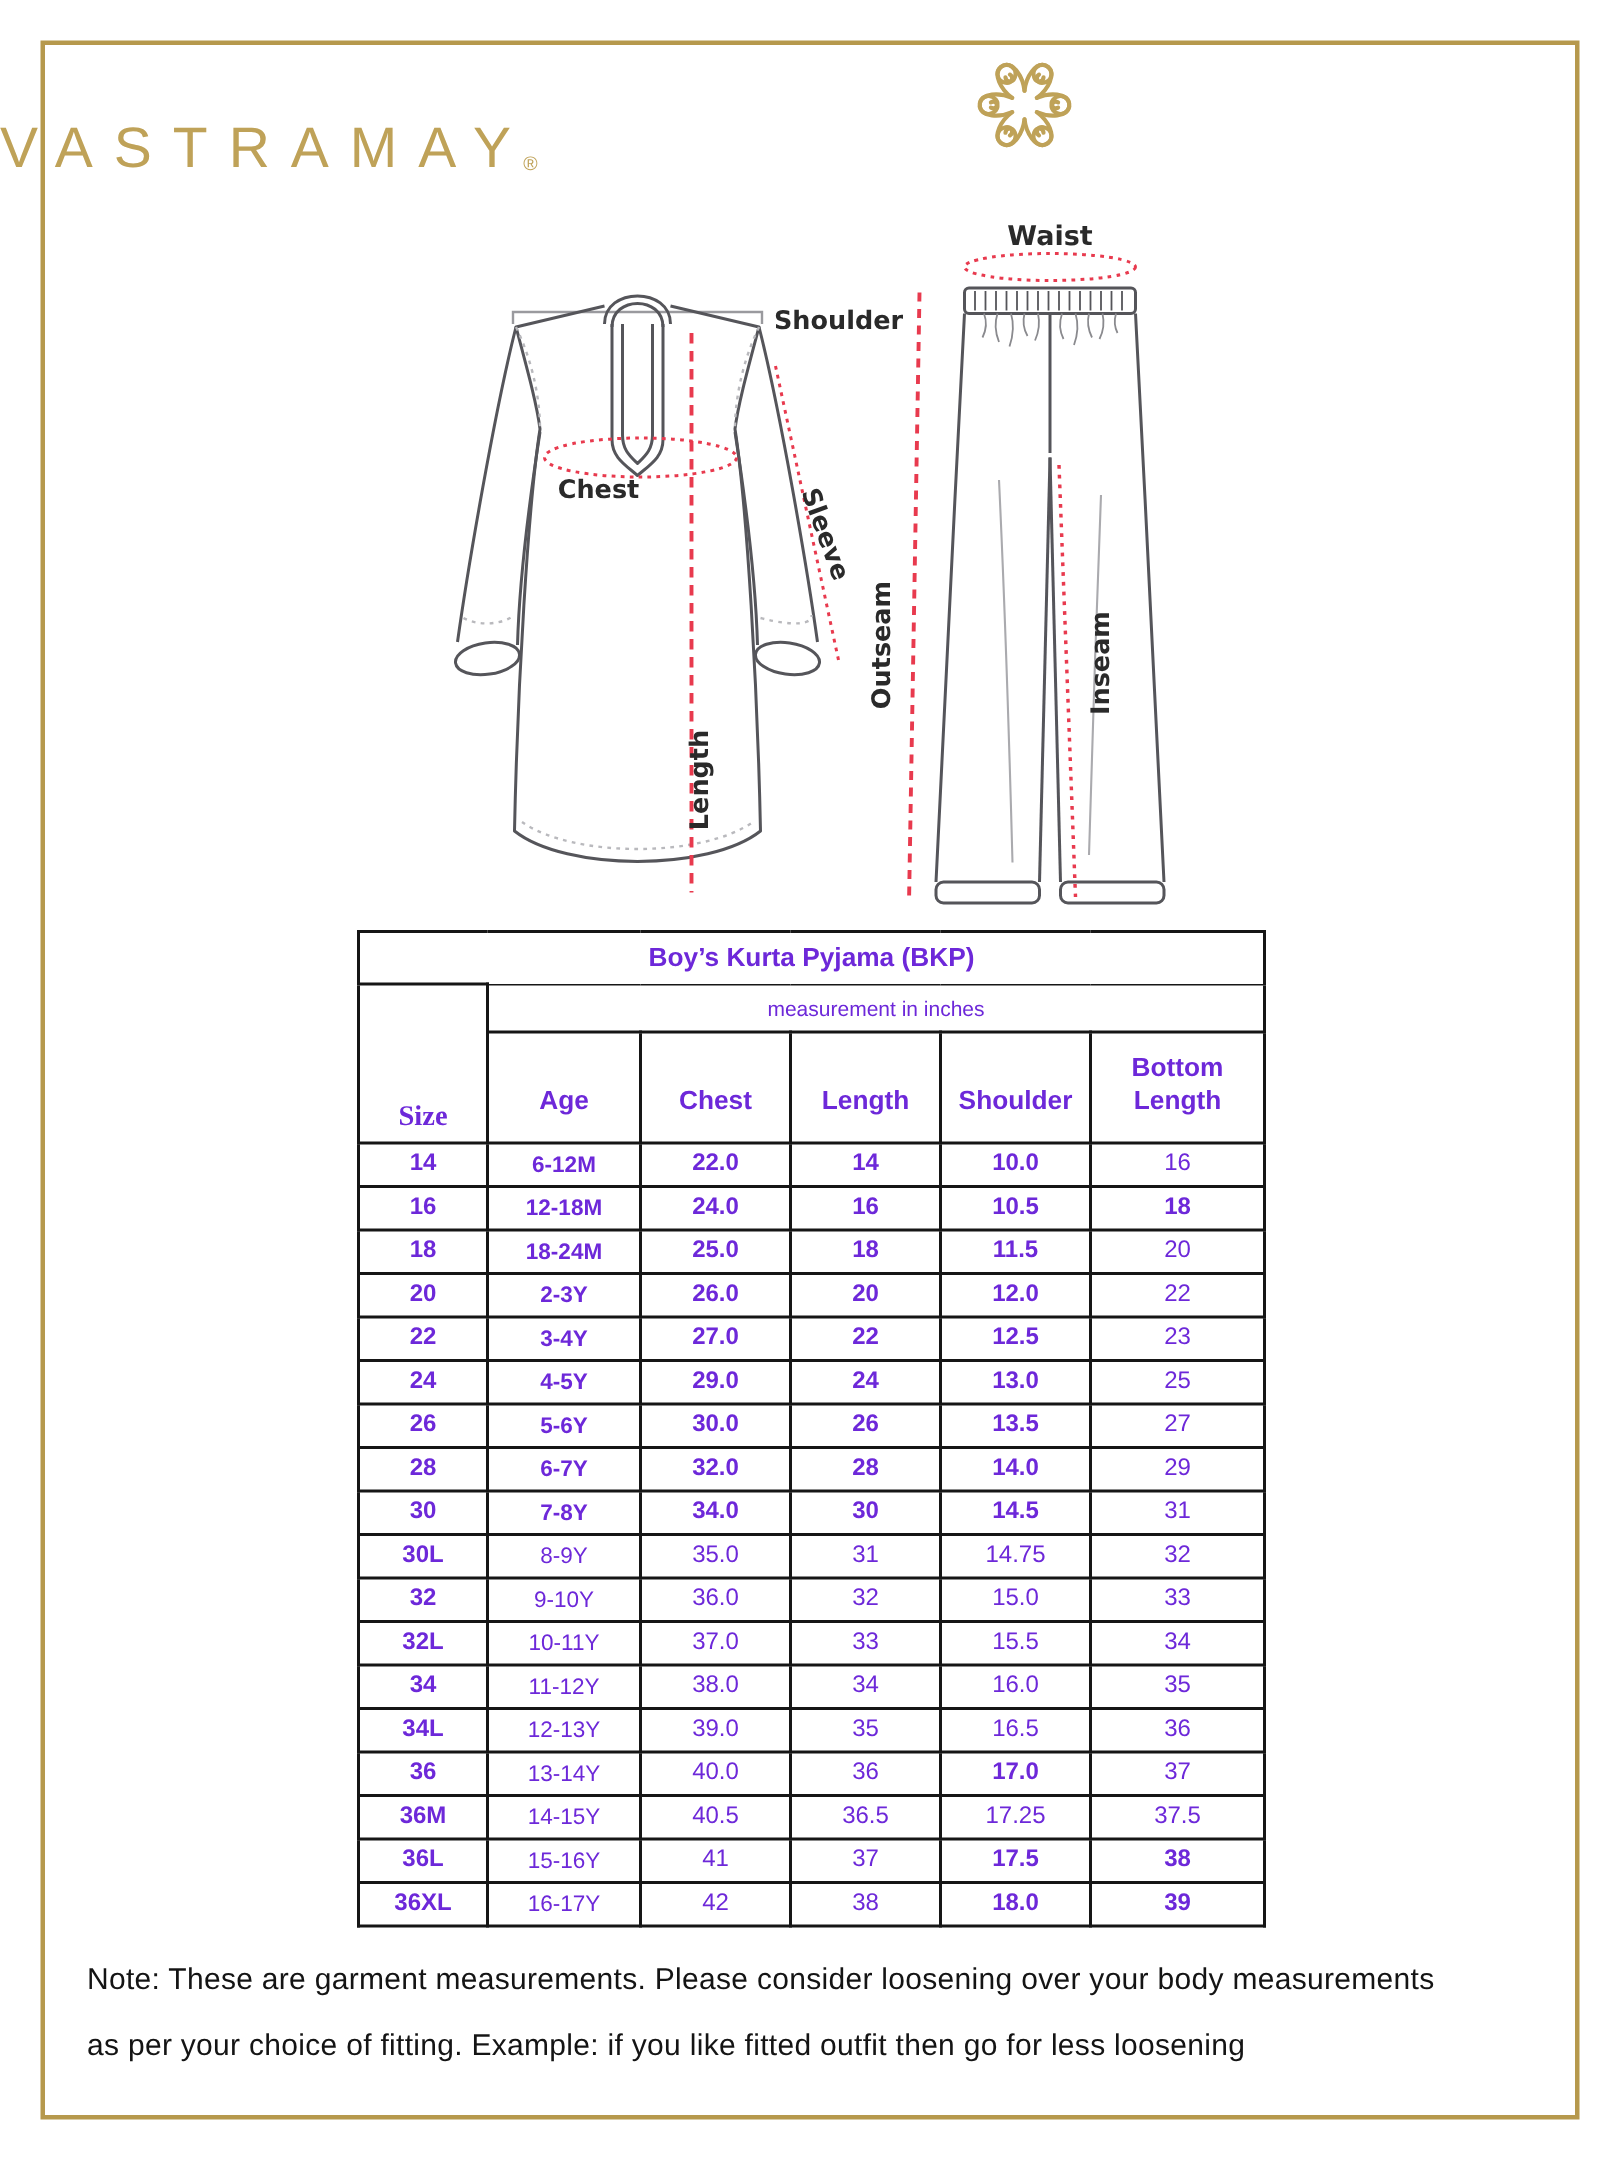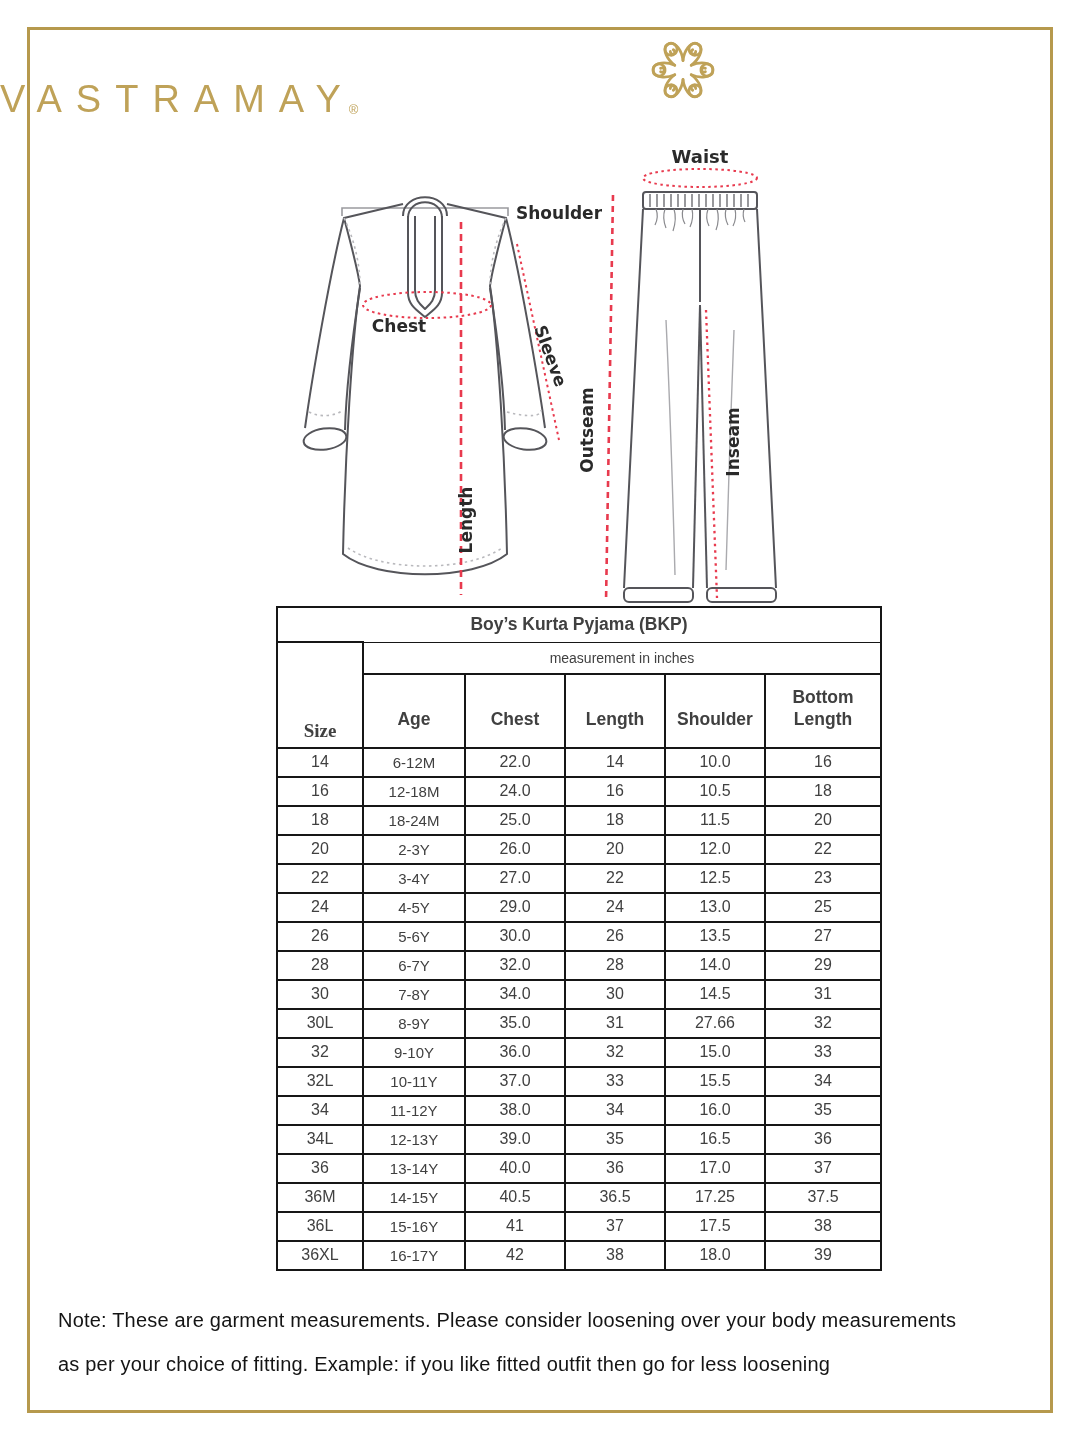--- a/index.html
+++ b/index.html
@@ -13,31 +13,31 @@
              color:#bfa258;font-size:38px;font-weight:400;letter-spacing:14px;
              font-family:"Liberation Sans",sans-serif;}
   .logo-text .reg{font-size:13px;letter-spacing:0;position:relative;top:2px;left:-6px;}
   .logo-mark{position:absolute;left:645px;top:32px;width:76px;height:76px;}
 
   
   svg.diagram{position:absolute;}
   svg.diagram text{font-family:"DejaVu Sans",sans-serif;font-weight:700;fill:#2a2a2a;}
 
   
-  #size-table{position:absolute;left:238px;top:606px;width:604px;border-collapse:collapse;
-              table-layout:fixed;background:#fff;color:#404040;margin-left:38px;}
+  #size-table{position:absolute;left:238px;top:620px;width:604px;border-collapse:collapse;
+              table-layout:fixed;background:#fff;color:#6d28d9;}
   #size-table td,#size-table th{border:2px solid #161616;padding:0;text-align:center;}
   #size-table .title-cell{height:33px;font-size:17.5px;font-weight:700;border-bottom:1px solid #161616;}
   #size-table .subtitle-cell{height:30px;font-size:14px;font-weight:400;border-top:1px solid #161616;}
   #size-table .th-size{vertical-align:bottom;padding-bottom:5px;font-size:19px;font-weight:700;font-family:Liberation Serif, serif;}
   #size-table .col-head{height:56px;vertical-align:bottom;padding-bottom:16px;
                         font-size:17.5px;font-weight:700;line-height:1.25;}
   #size-table tbody td{height:27px;font-size:16px;font-weight:400;}
   #size-table tbody td.age{font-size:15px;}
-  #size-table tbody td.b{font-weight:400;border-radius:14px;}
+  #size-table tbody td.b{font-weight:700;border-radius:14px;}
 
   
   .note{position:absolute;left:58px;top:1298px;width:958px;text-align:left;
         color:#141414;font-size:20px;line-height:44px;letter-spacing:0.2px;}
 </style>
 </head>
 <body>
 
 <div class="page">
   <div class="frame"></div>
@@ -247,21 +247,21 @@
           <td class="b">34.0</td>
           <td class="b">30</td>
           <td class="b">14.5</td>
           <td>31</td>
         </tr>
         <tr>
           <td class="b">30L</td>
           <td class="age">8-9Y</td>
           <td>35.0</td>
           <td>31</td>
-          <td>27.66</td>
+          <td>14.75</td>
           <td>32</td>
         </tr>
         <tr>
           <td class="b">32</td>
           <td class="age">9-10Y</td>
           <td>36.0</td>
           <td>32</td>
           <td>15.0</td>
           <td>33</td>
         </tr>

